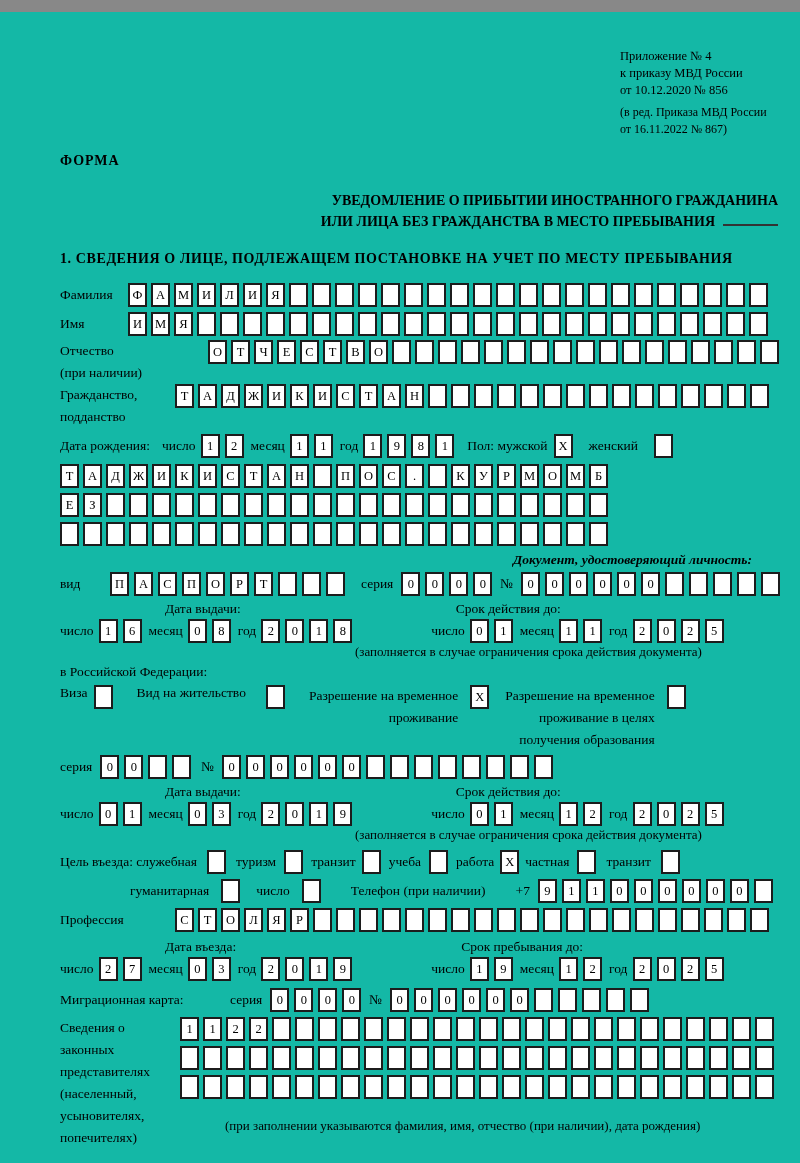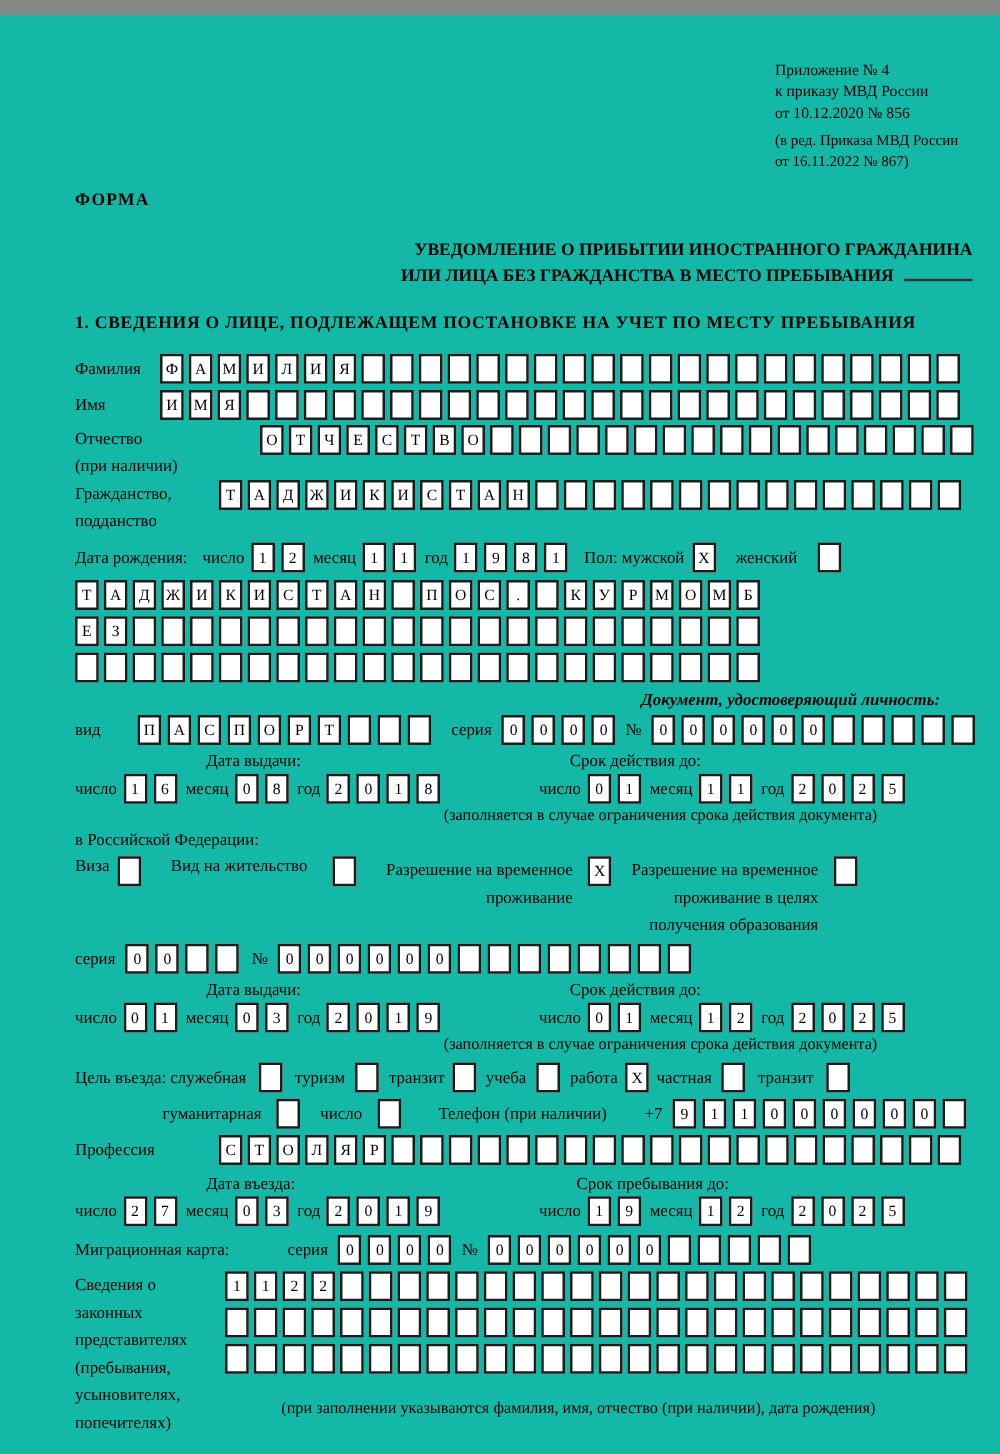--- a/index.html
+++ b/index.html
@@ -666,21 +666,21 @@
         <span class="cell"></span>
         <span class="cell"></span>
       </span>
   </div>
 
   <div class="rowtop mt5">
     <div class="lblcol w120">
       <div>Сведения о</div>
       <div>законных</div>
       <div>представителях</div>
-      <div>(пребывания,</div>
+      <div>(населенный,</div>
       <div>усыновителях,</div>
       <div>попечителях)</div>
     </div>
     <div class="cellrows">
       <div class="cells">
           <span class="cell">1</span>
           <span class="cell">1</span>
           <span class="cell">2</span>
           <span class="cell">2</span>
           <span class="cell"></span>

